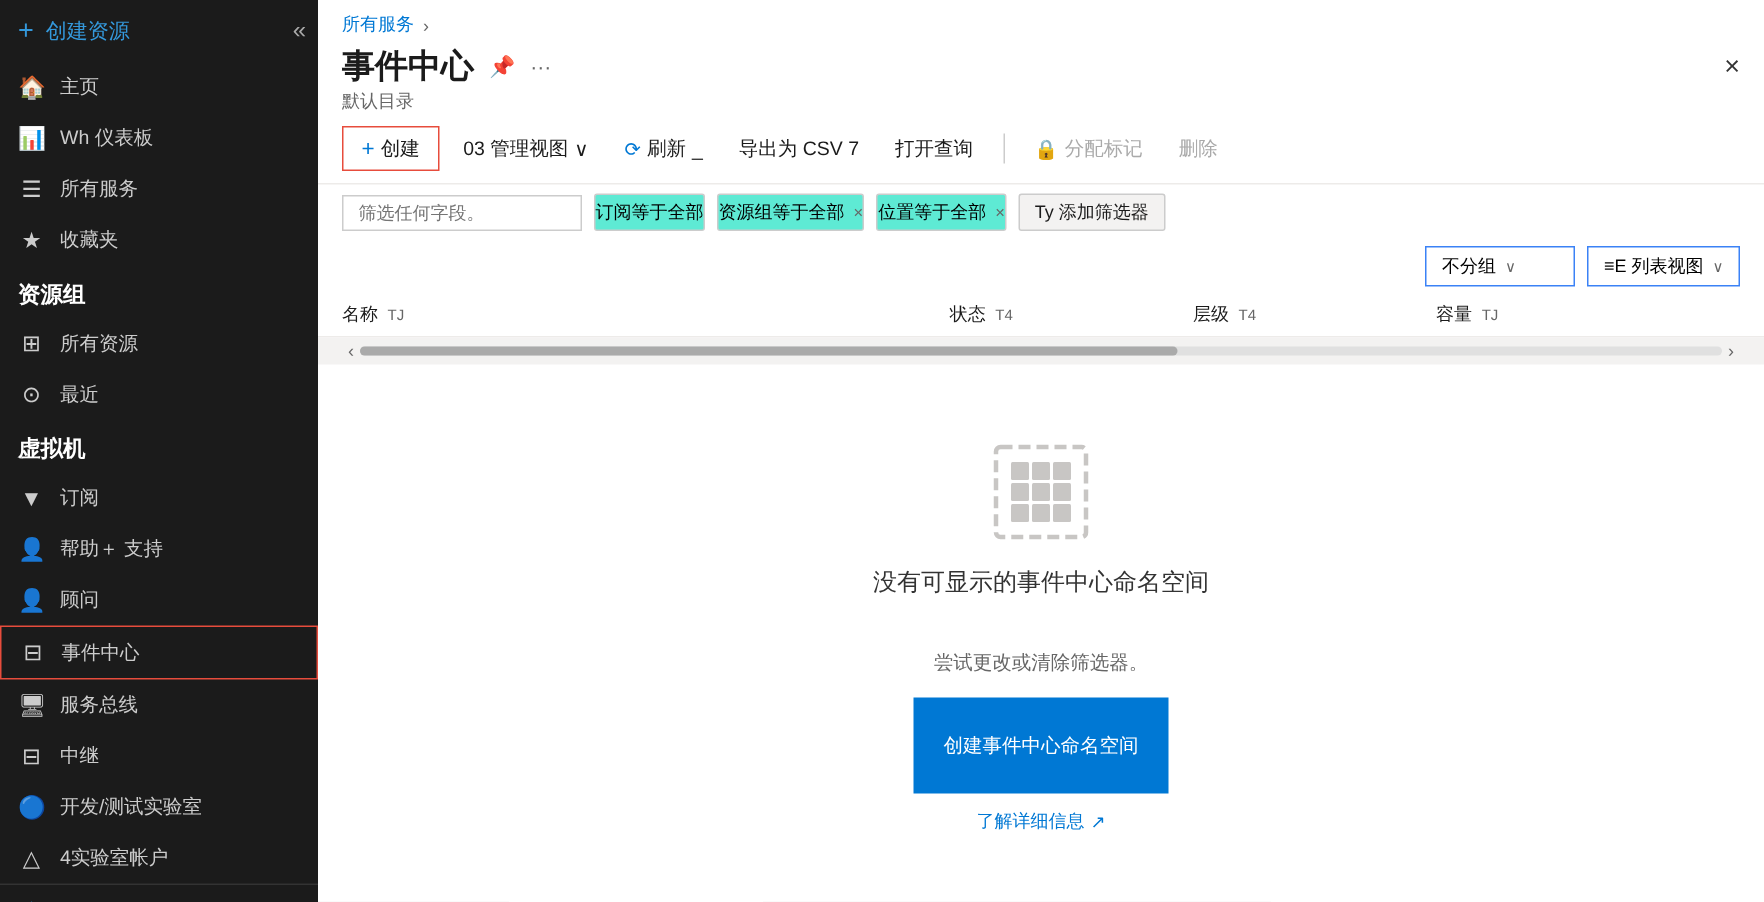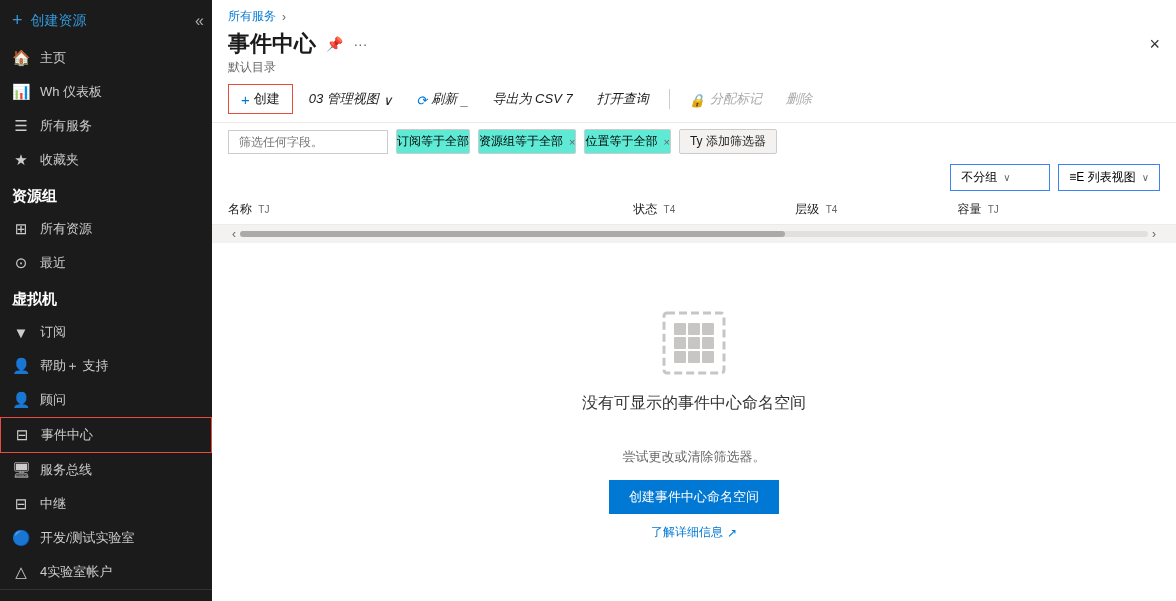--- a/index.html
+++ b/index.html
@@ -95,29 +95,28 @@
       border: 1.5px solid #e74c3c;
       background: #fff;
       color: #1b1b1b;
       cursor: pointer;
       font-size: 13px;
       font-weight: 500;
     }
     .btn-create .plus { color: #0078d4; font-size: 15px; }
     .toolbar-btn {
       display: flex;
-      align-items: flex-end;
+      align-items: center;
       gap: 4px;
       padding: 5px 8px;
       background: none;
       border: none;
       color: #1b1b1b;
       cursor: pointer;
       font-size: 13px;
-      font-style: italic;
     }
     .toolbar-btn .icon { color: #0078d4; }
     .toolbar-divider { width: 1px; height: 20px; background: #ccc; margin: 0 4px; }
 
     
     .filters-row {
       display: flex;
       align-items: center;
       gap: 8px;
       padding: 6px 16px;
@@ -230,21 +229,21 @@
       height: 80px;
       position: relative;
     }
     .empty-icon svg { width: 80px; height: 80px; }
     .empty-title { font-size: 16px; color: #333; font-weight: 400; }
     .empty-subtitle { font-size: 13px; color: #666; margin-top: 24px; }
     .btn-create-namespace {
       background: #0078d4;
       color: #fff;
       border: none;
-      padding: 8px 20px;
+      padding: 23px 20px;
       font-size: 13px;
       cursor: pointer;
       margin-top: 4px;
     }
     .learn-more { font-size: 12px; color: #0078d4; cursor: pointer; display: flex; align-items: center; gap: 4px; }
   </style>
 </head>
 <body>
 
 <nav class="sidebar">

